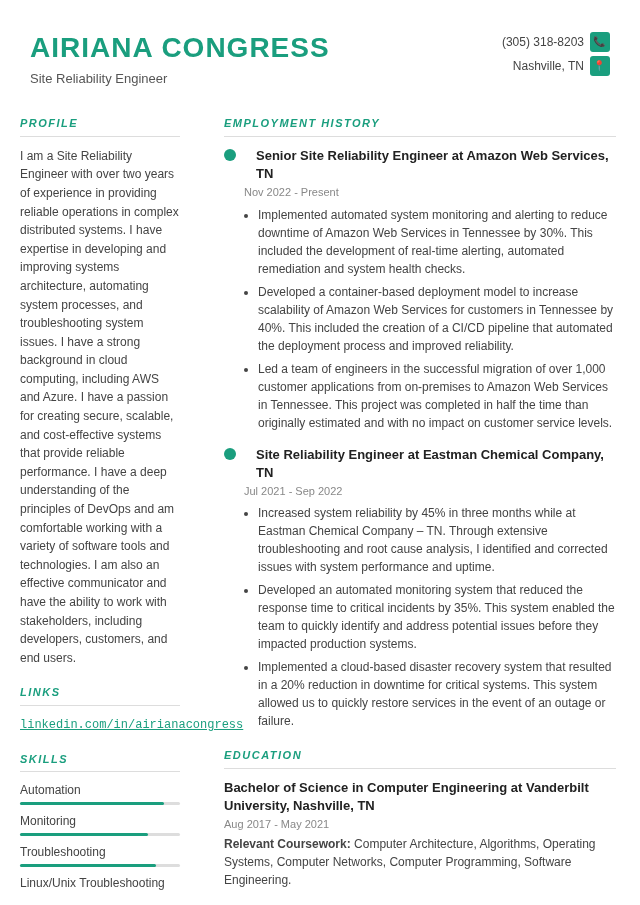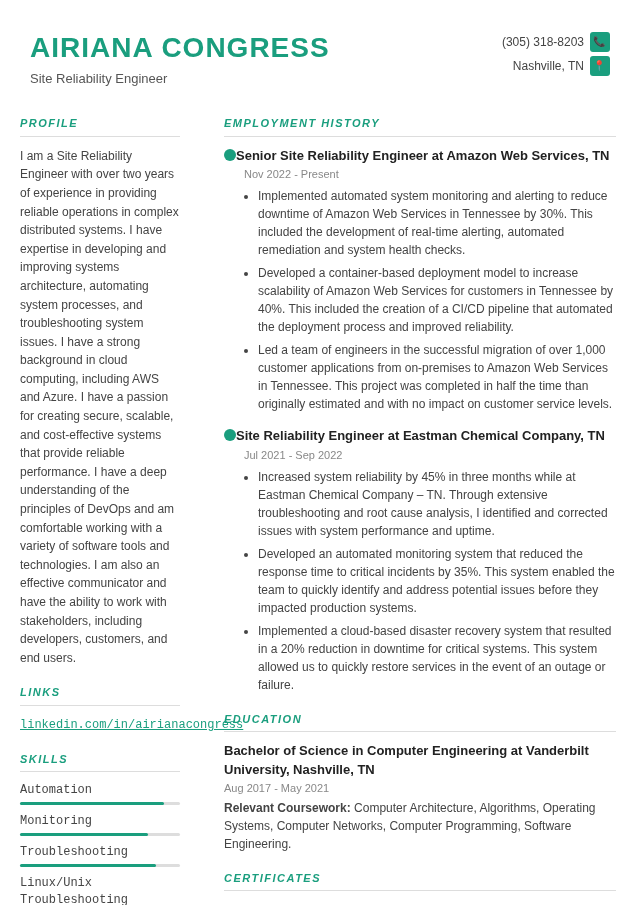--- a/index.html
+++ b/index.html
@@ -119,21 +119,20 @@
       font-family: Liberation Mono, monospace;
     }
     .links-list li a {
       font-size: 12px;
       color: #1a9e7e;
       text-decoration: underline;
     }
     
     .skill-item {
       margin-bottom: 8px;
-      font-family: Liberation Mono, monospace;
     }
     .skill-name {
       font-size: 12px;
       color: #444;
       margin-bottom: 3px;
     }
     .skill-bar-bg {
       height: 3px;
       background: #ddd;
       width: 100%;
@@ -145,21 +144,21 @@
       border-radius: 2px;
     }
     
     
     .job-item {
       margin-bottom: 14px;
     }
     .job-title-row {
       display: flex;
       align-items: flex-start;
-      gap: 0;
+      gap: 20px;
     }
     .job-dot {
       width: 12px;
       height: 12px;
       min-width: 12px;
       background: #1a9e7e;
       border-radius: 50%;
       margin-top: 2px;
     }
     .job-title {

